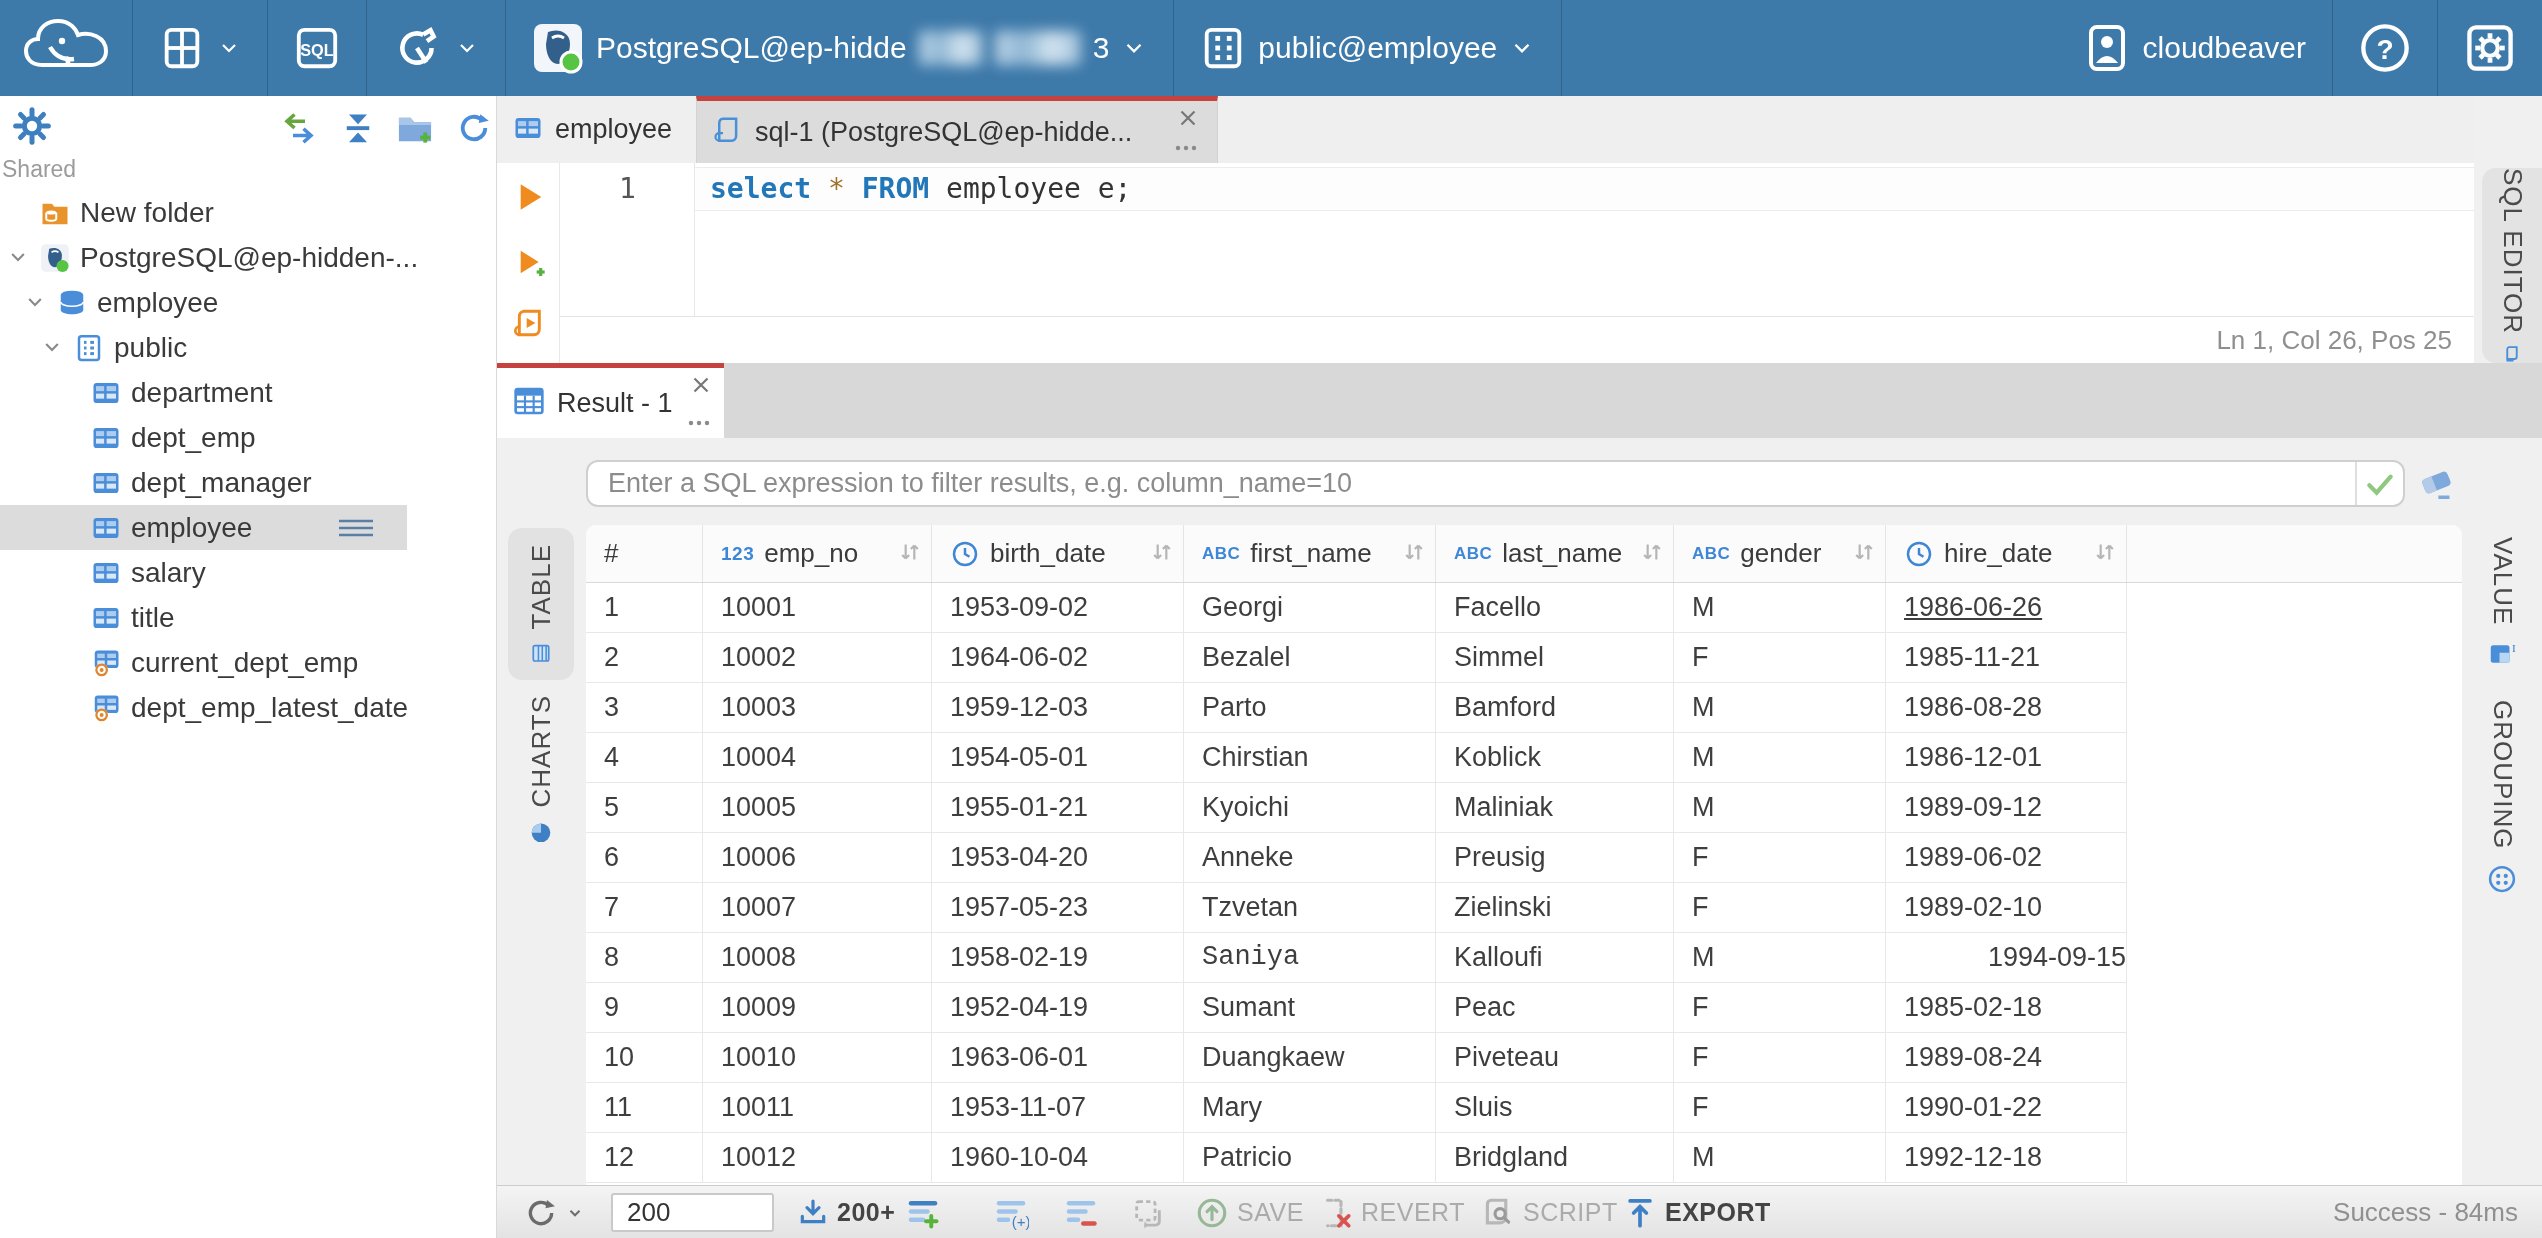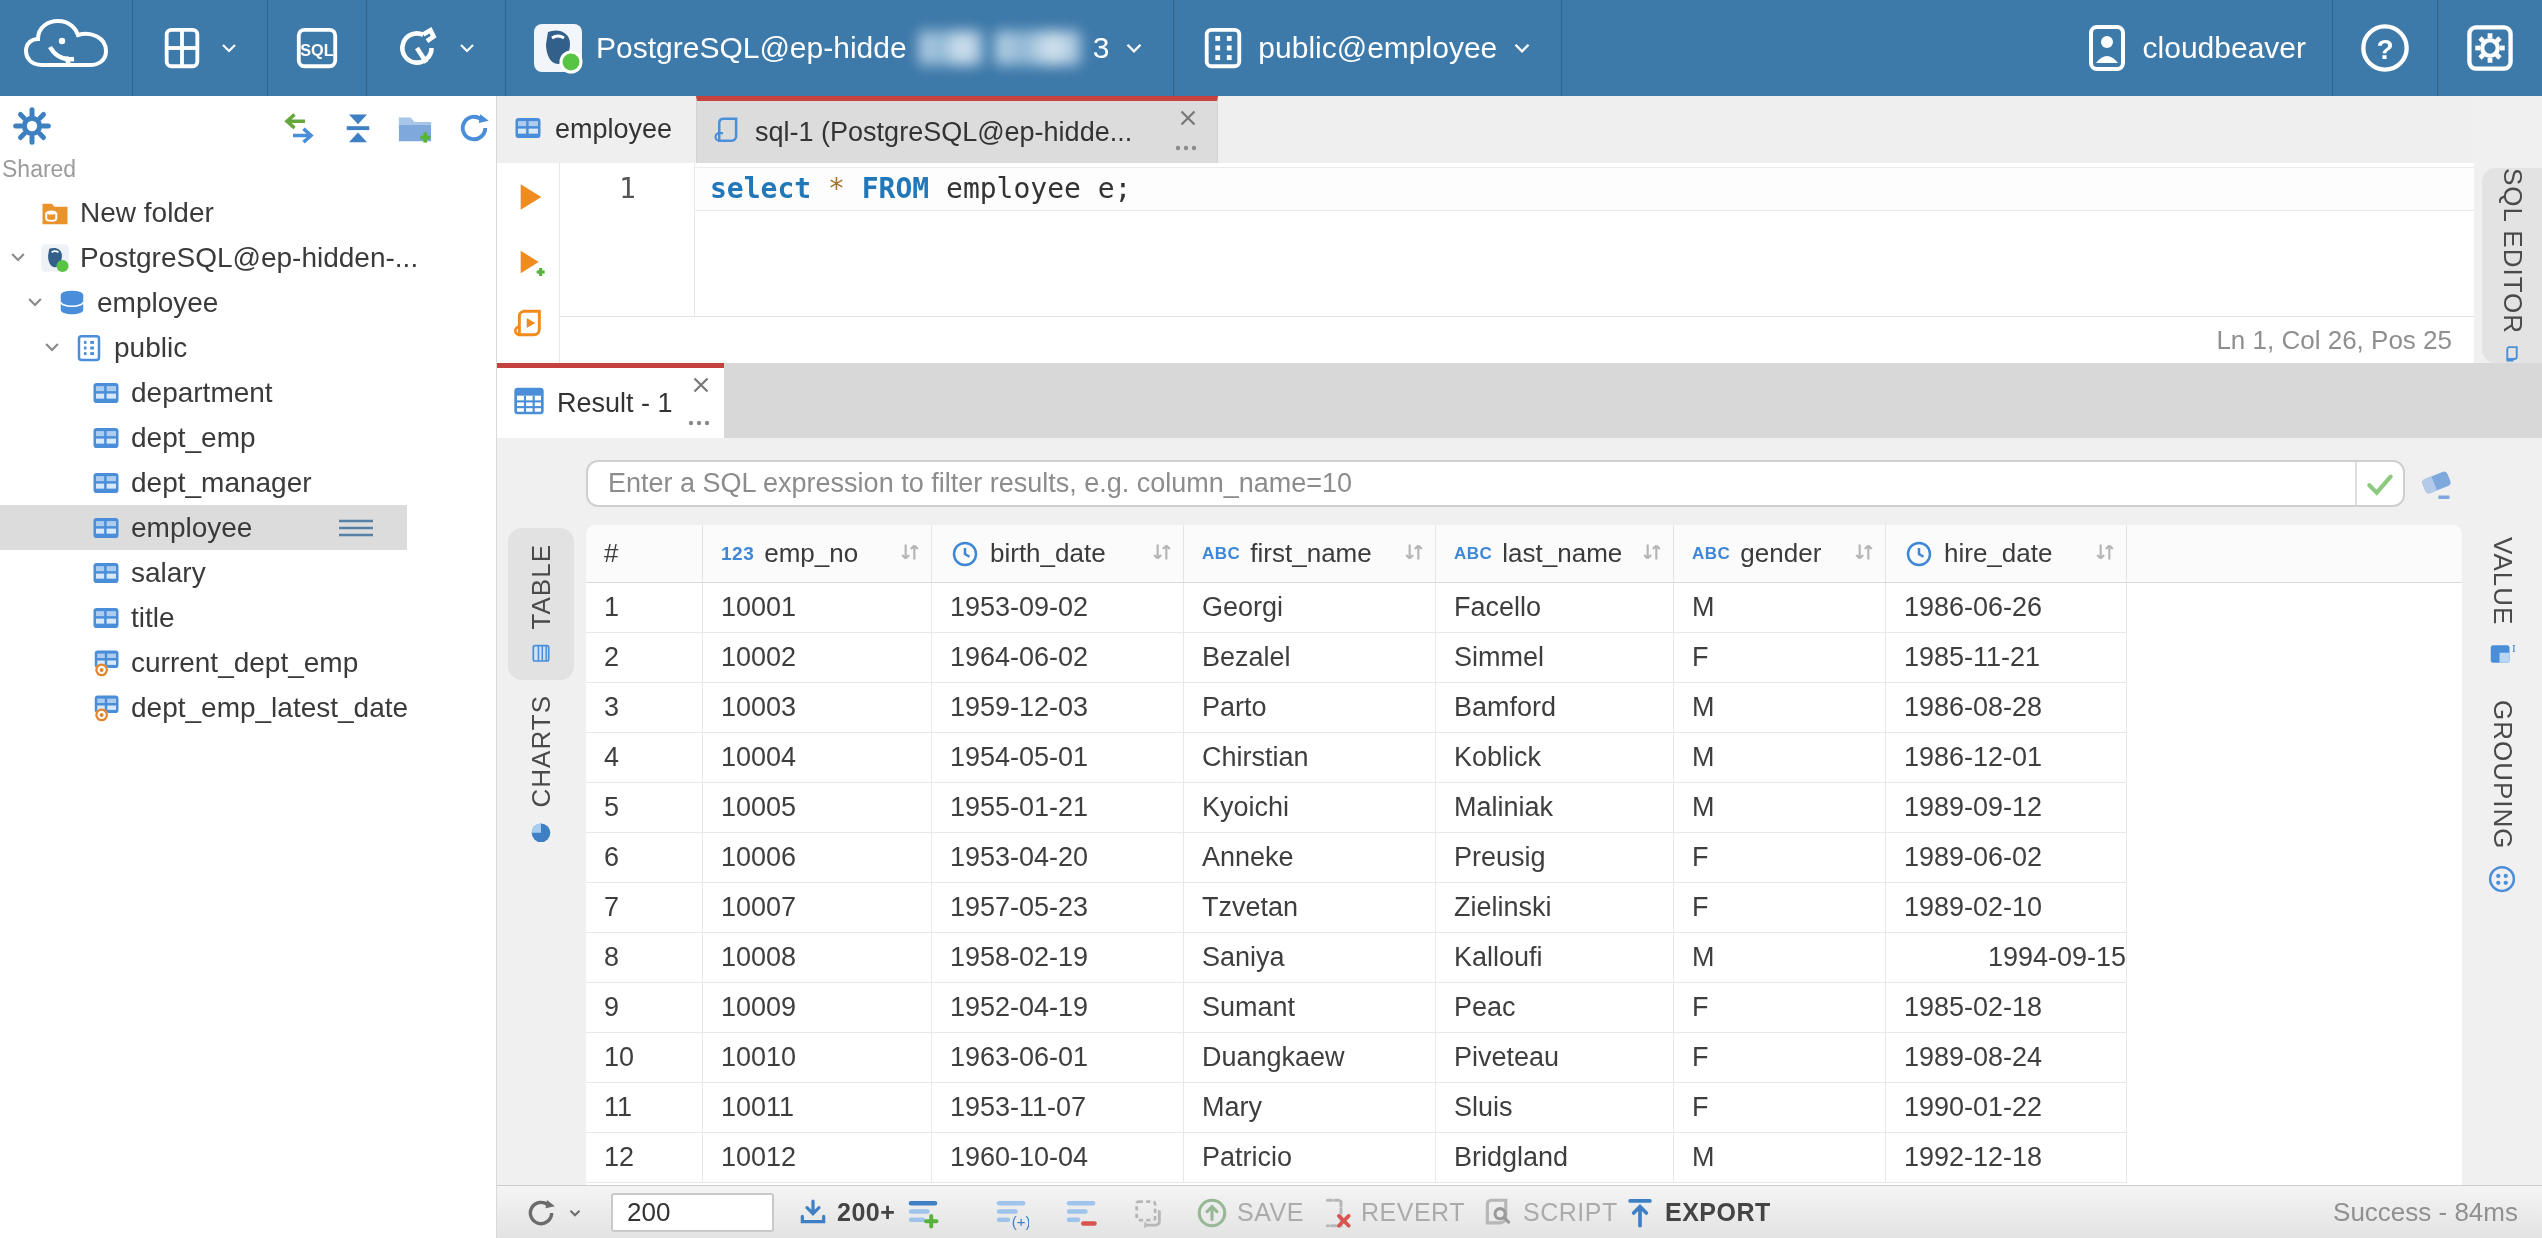--- a/index.html
+++ b/index.html
@@ -622,21 +622,21 @@
               </svg></span>
           </div>
         </div>
         <div class="grid-row">
           <div class="gcell" style="width: 117px;">1</div>
           <div class="gcell" style="width: 229px;">10001</div>
           <div class="gcell" style="width: 252px;">1953-09-02</div>
           <div class="gcell" style="width: 252px;">Georgi</div>
           <div class="gcell" style="width: 238px;">Facello</div>
           <div class="gcell" style="width: 212px;">M</div>
-          <div class="gcell" style="width: 241px;">1986-06-26</div>
+          <div class="gcell" style="width: 241px; text-decoration: underline;">1986-06-26</div>
         </div>
         <div class="grid-row">
           <div class="gcell" style="width: 117px;">2</div>
           <div class="gcell" style="width: 229px;">10002</div>
           <div class="gcell" style="width: 252px;">1964-06-02</div>
           <div class="gcell" style="width: 252px;">Bezalel</div>
           <div class="gcell" style="width: 238px;">Simmel</div>
           <div class="gcell" style="width: 212px;">F</div>
           <div class="gcell" style="width: 241px;">1985-11-21</div>
         </div>
@@ -682,21 +682,21 @@
           <div class="gcell" style="width: 252px;">1957-05-23</div>
           <div class="gcell" style="width: 252px;">Tzvetan</div>
           <div class="gcell" style="width: 238px;">Zielinski</div>
           <div class="gcell" style="width: 212px;">F</div>
           <div class="gcell" style="width: 241px;">1989-02-10</div>
         </div>
         <div class="grid-row">
           <div class="gcell" style="width: 117px;">8</div>
           <div class="gcell" style="width: 229px;">10008</div>
           <div class="gcell" style="width: 252px;">1958-02-19</div>
-          <div class="gcell" style="width: 252px;">Saniya</div>
+          <div class="gcell" style="width: 252px; font-family: Liberation Mono, monospace;">Saniya</div>
           <div class="gcell" style="width: 238px;">Kalloufi</div>
           <div class="gcell" style="width: 212px;">M</div>
           <div class="gcell" style="width: 241px; text-align: right;">1994-09-15</div>
         </div>
         <div class="grid-row">
           <div class="gcell" style="width: 117px;">9</div>
           <div class="gcell" style="width: 229px;">10009</div>
           <div class="gcell" style="width: 252px;">1952-04-19</div>
           <div class="gcell" style="width: 252px;">Sumant</div>
           <div class="gcell" style="width: 238px;">Peac</div>

